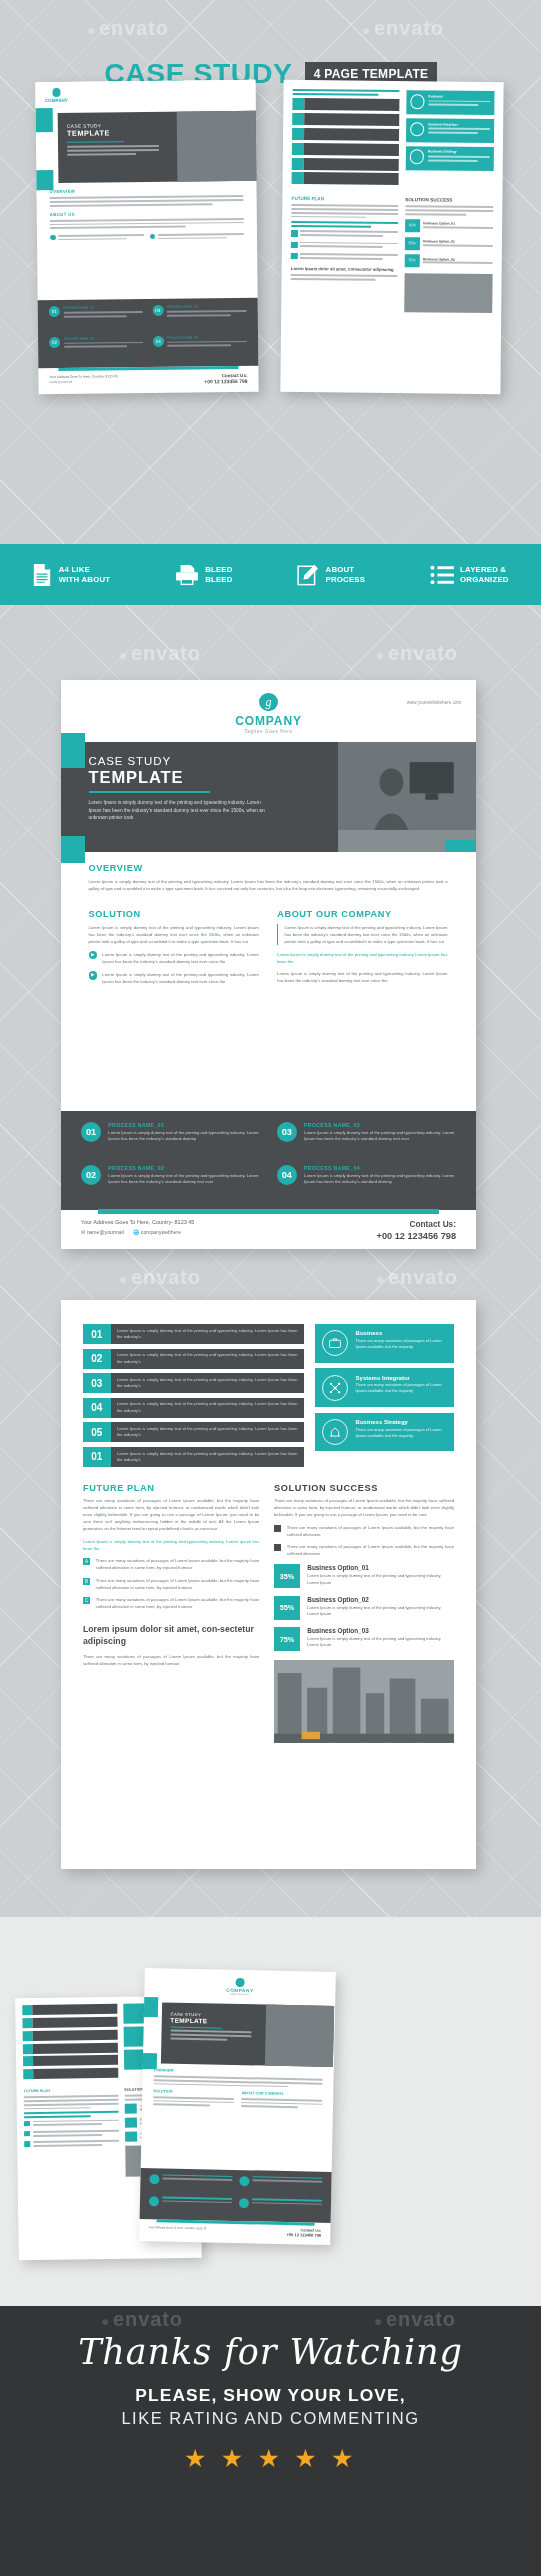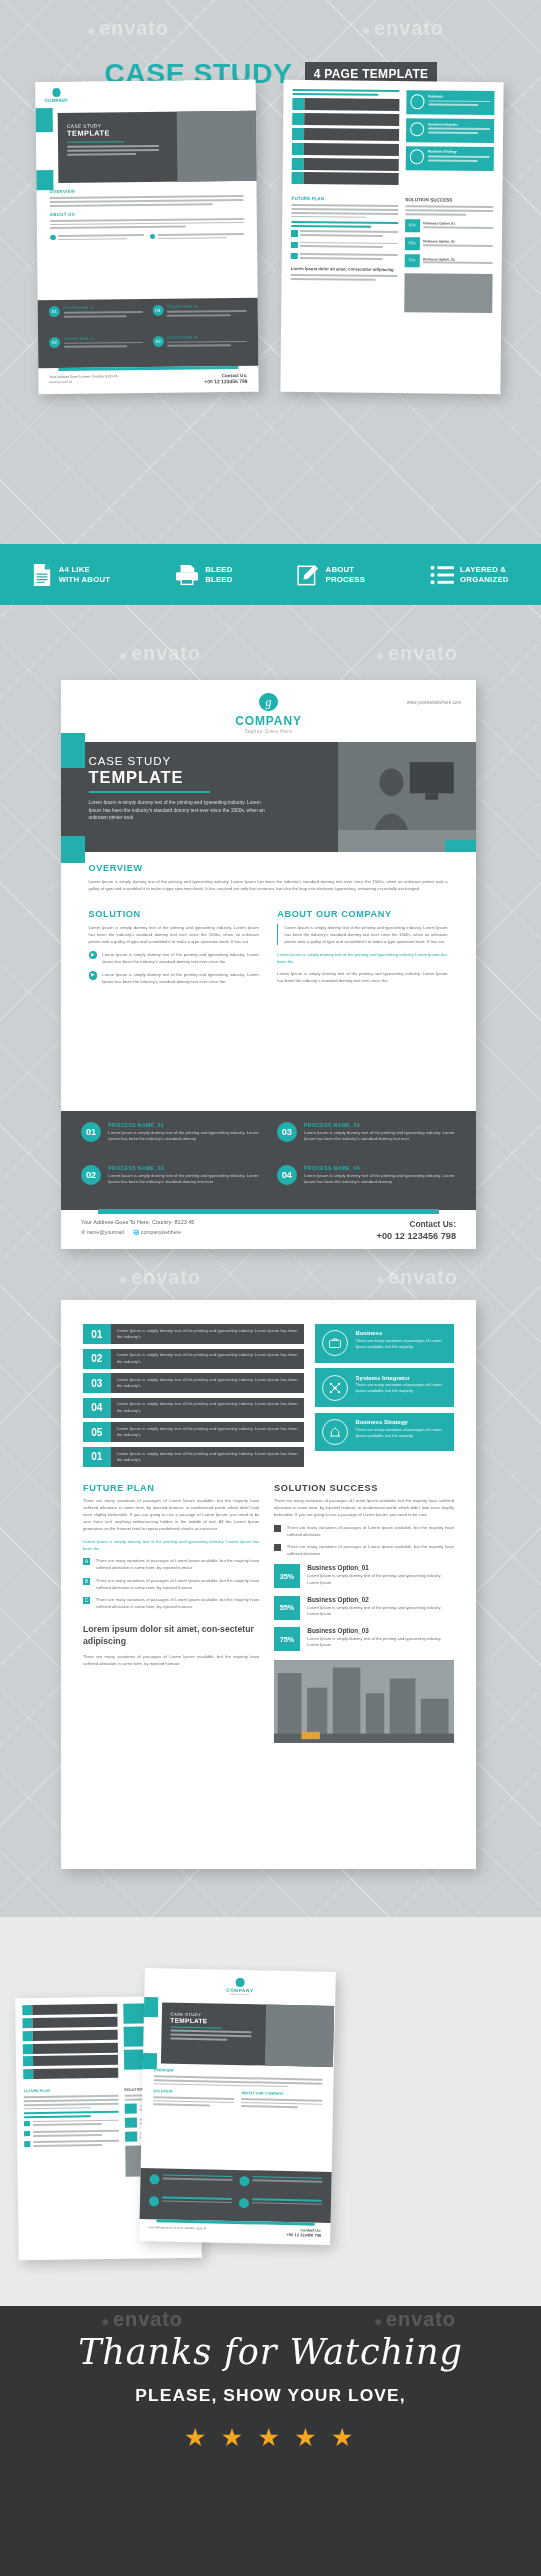--- a/index.html
+++ b/index.html
@@ -872,15 +872,16 @@
         <div style="font-size:4px;font-weight:bold;color:#4a4d50">+00 12 123456 798</div>
       </div>
   </div>
 </div>
 
 <div id="thanks">
   <div class="wm" style="left:101px; top:1.8px; color:rgba(255,255,255,.18)">envato</div>
   <div class="wm" style="left:374px; top:1.8px; color:rgba(255,255,255,.18)">envato</div>
   <div id="thx-script">Thanks for Watching</div>
   <div id="thx-l1">PLEASE, SHOW YOUR LOVE,</div>
+  <div id="thx-l2">LIKE RATING AND COMMENTING</div>
   <div id="stars">★ ★ ★ ★ ★</div>
 </div>
 
 
 </body></html>

